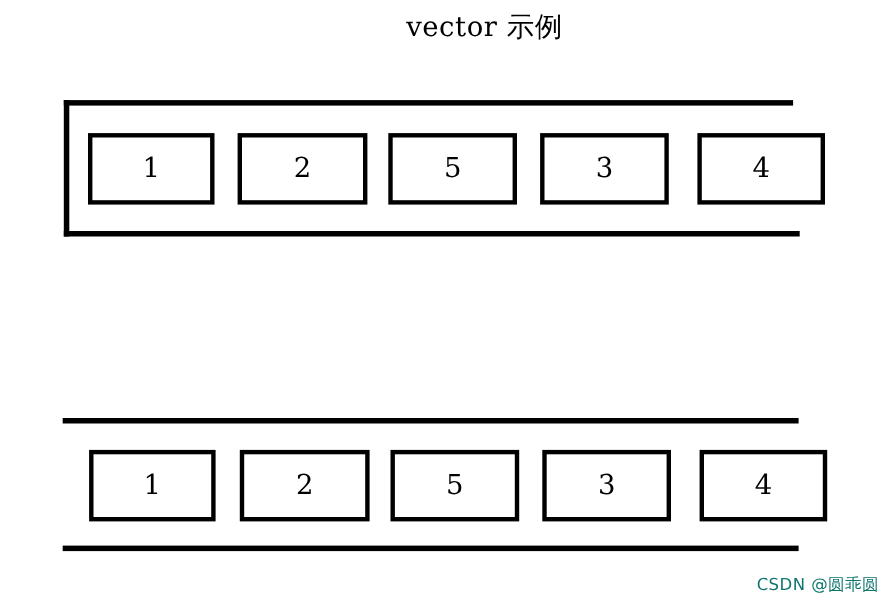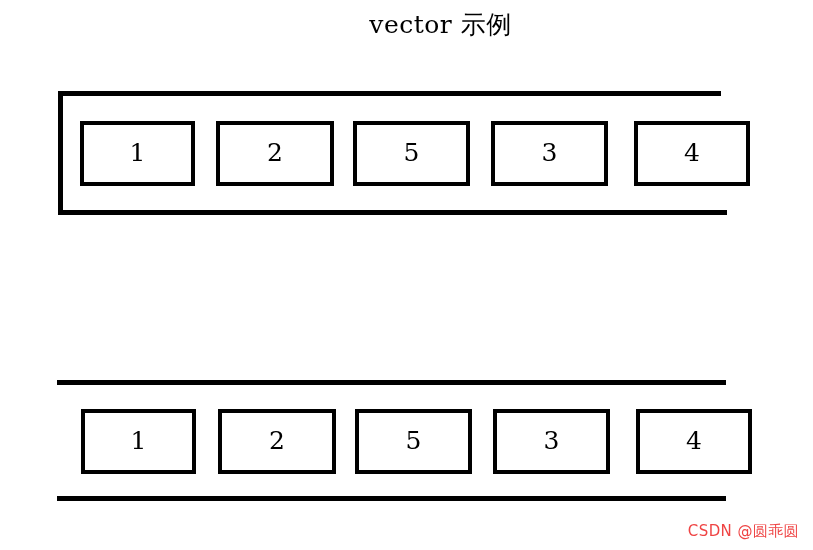--- a/index.html
+++ b/index.html
@@ -88,21 +88,21 @@
   }
 
   .vector-cell { top: 121px; height: 65px; }
   .deque-cell  { top: 409px; height: 65px; }
 
   
   #watermark {
     position: absolute;
     right: 14px;
     bottom: 9px;
-    color: #ef4444;
+    color: #0f766e;
     font-family: "DejaVu Sans", "Liberation Sans", sans-serif;
     font-size: 15px;
     letter-spacing: 0.4px;
     white-space: nowrap;
     user-select: none;
   }
 </style>
 </head>
 <body>
 

